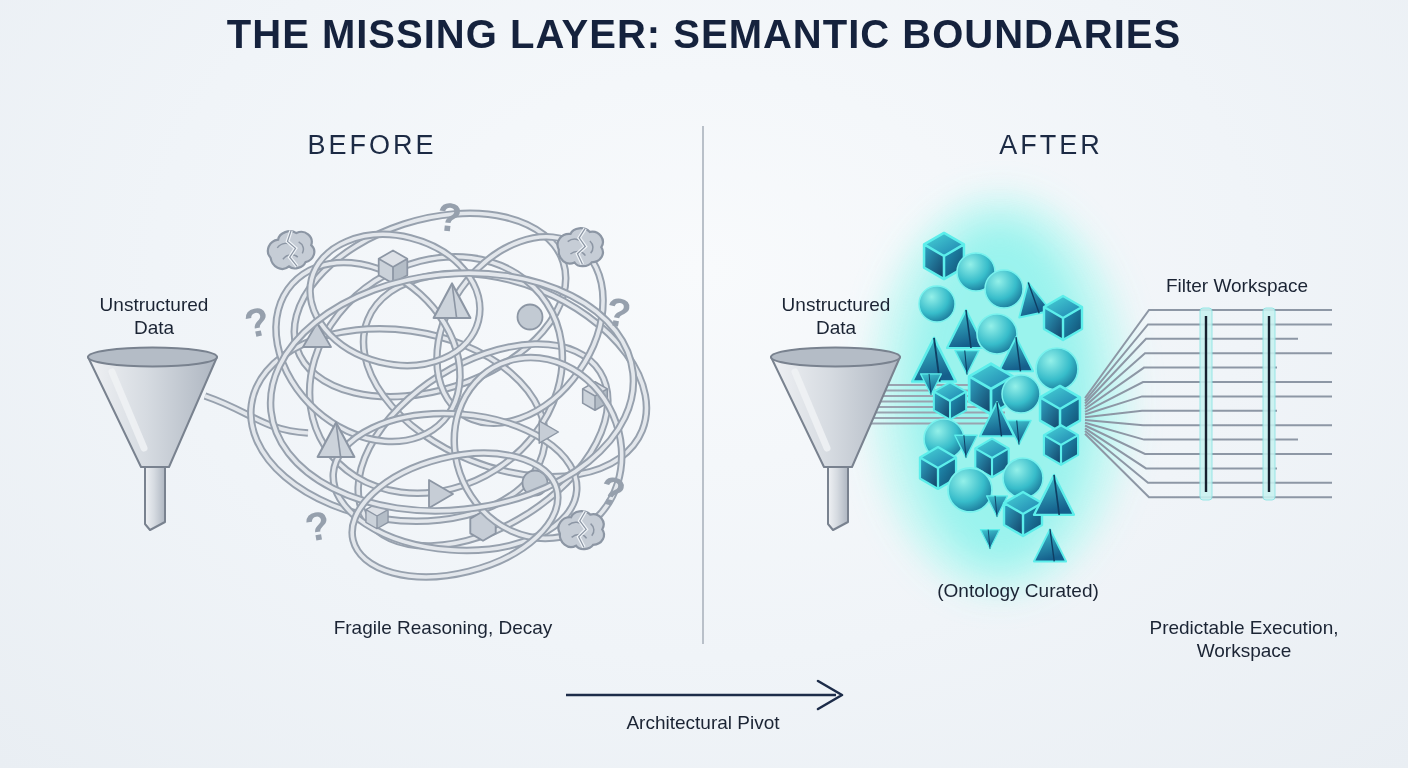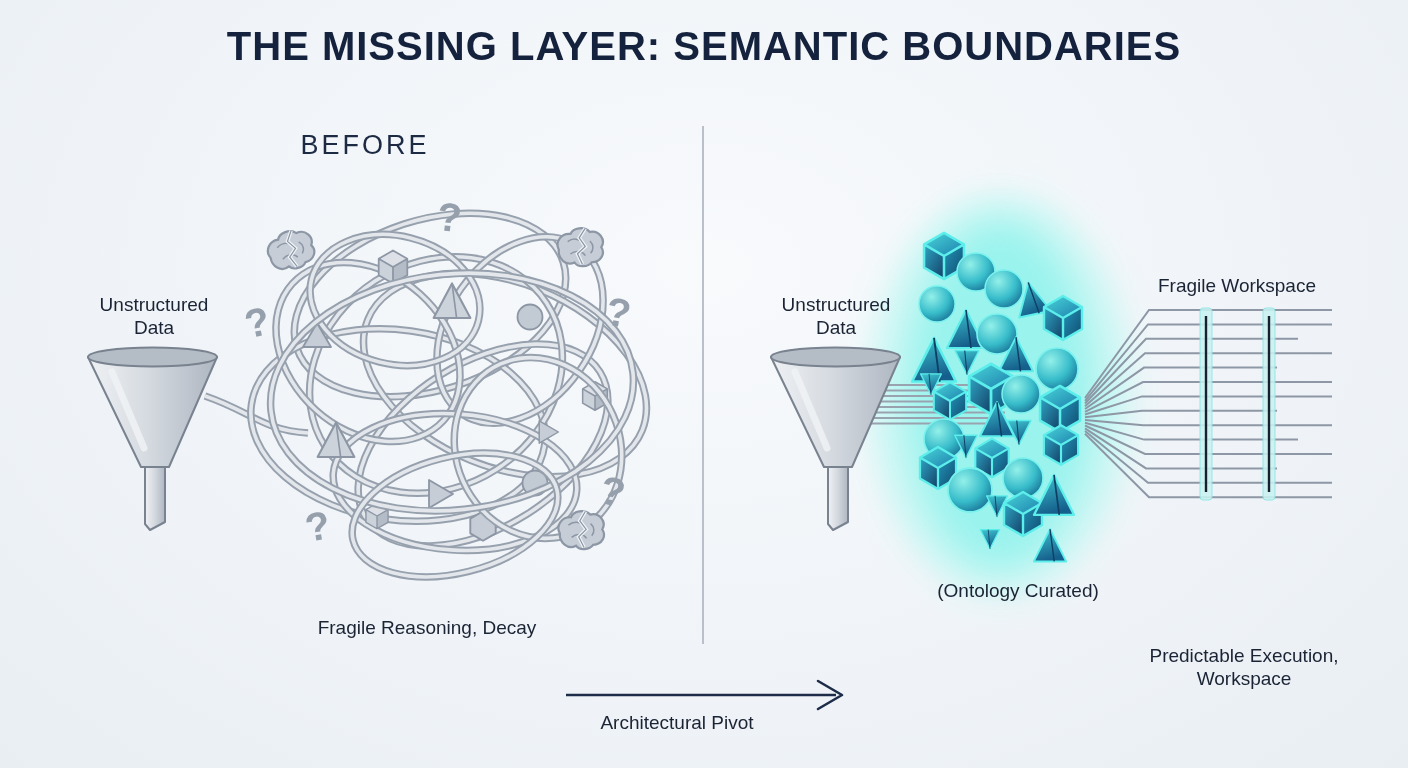--- a/index.html
+++ b/index.html
@@ -1,47 +1,48 @@
 <!DOCTYPE html>
 <html><head>
 <meta charset="utf-8">
 <style>
   html,body{margin:0;padding:0;background:#e9edf2;}
   .canvas{position:relative;width:1408px;height:768px;overflow:hidden;
     font-family:"Liberation Sans",sans-serif;
     background:radial-gradient(ellipse at 50% 35%, #f8fafc 0%, #f0f4f8 55%, #e9eef3 100%);}
   .canvas svg.illus{position:absolute;left:0;top:0;z-index:1;}
   .txt{position:absolute;z-index:3;text-align:center;color:#1c2536;pointer-events:none;}
-  .title{top:24px;left:0;width:1408px;font-size:40px;font-weight:bold;letter-spacing:1px;color:#15223d;}
+  .title{top:12px;left:0;width:1408px;font-size:40px;font-weight:bold;letter-spacing:1px;color:#15223d;}
   .heading{top:130px;width:220px;font-size:27px;letter-spacing:3px;color:#1c2a44;}
-  .heading.before{left:255px;}
+  .heading.before{left:262px;}
   .heading.after{left:941px;}
   .lbl{font-size:19px;line-height:1.22;color:#1b2434;}
   .lbl .ln{display:block;}
   .unstructured-left{left:64px;top:293px;width:180px;}
   .unstructured-right{left:746px;top:293px;width:180px;}
-  .fragile{left:267px;top:616px;width:320px;}
+  .fragile{left:283px;top:616px;width:320px;}
   .boundary{left:878px;top:579px;width:280px;}
   .workspace{left:1127px;top:274px;width:220px;}
-  .predictable{left:1118px;top:616px;width:252px;margin-top:28px;}
-  .pivot{left:527px;top:711px;width:300px;}
+  .predictable{left:1118px;top:616px;width:252px;}
+  .pivot{left:553px;top:711px;width:300px;}
   .divider{position:absolute;z-index:2;left:702px;top:126px;width:2px;height:518px;background:#b9c0c9;}
   .td{fill:none;stroke:#97a1ae;stroke-width:7.5;}
   .tl{fill:none;stroke:#e3e7ec;stroke-width:3.6;}
   .qm{font-family:"Liberation Sans",sans-serif;font-weight:bold;font-size:40px;fill:#96a0ad;text-anchor:middle;}
   .wline{stroke:#8d97a5;stroke-width:2;fill:none;}
   .fline{stroke:#99a3b0;stroke-width:1.8;fill:none;}
 </style>
 </head>
 <body>
 
 <div class="canvas">
 
   <div class="txt title">THE MISSING LAYER: SEMANTIC BOUNDARIES</div>
   <div class="txt heading before">BEFORE</div>
+  <div class="txt heading after">AFTER</div>
   <div class="divider"></div>
 
   <svg class="illus" width="1408" height="768" viewBox="0 0 1408 768">
     <defs>
       <linearGradient id="gFun" x1="0" y1="0" x2="1" y2="0">
         <stop offset="0" stop-color="#eff1f4"></stop>
           <stop offset="0.45" stop-color="#d6dbe1"></stop>
           <stop offset="1" stop-color="#aeb6c1"></stop>
       </linearGradient>
       <linearGradient id="gCubeTopT" x1="0" y1="0" x2="1" y2="1">
@@ -272,20 +273,20 @@
   </div>
   <div class="txt lbl fragile">Fragile Reasoning, Decay</div>
 
   <div class="txt lbl unstructured-right">
     <span class="ln">Unstructured</span>
     <span class="ln">Data</span>
   </div>
   <div class="txt lbl boundary">
     <span class="ln">(Ontology Curated)</span>
   </div>
-  <div class="txt lbl workspace">Fragile Workspace</div>
+  <div class="txt lbl workspace">Filter Workspace</div>
   <div class="txt lbl predictable">
     <span class="ln">Predictable Execution,</span>
     <span class="ln">Workspace</span>
   </div>
   <div class="txt lbl pivot">Architectural Pivot</div>
 
 </div>
 
 </body></html>

